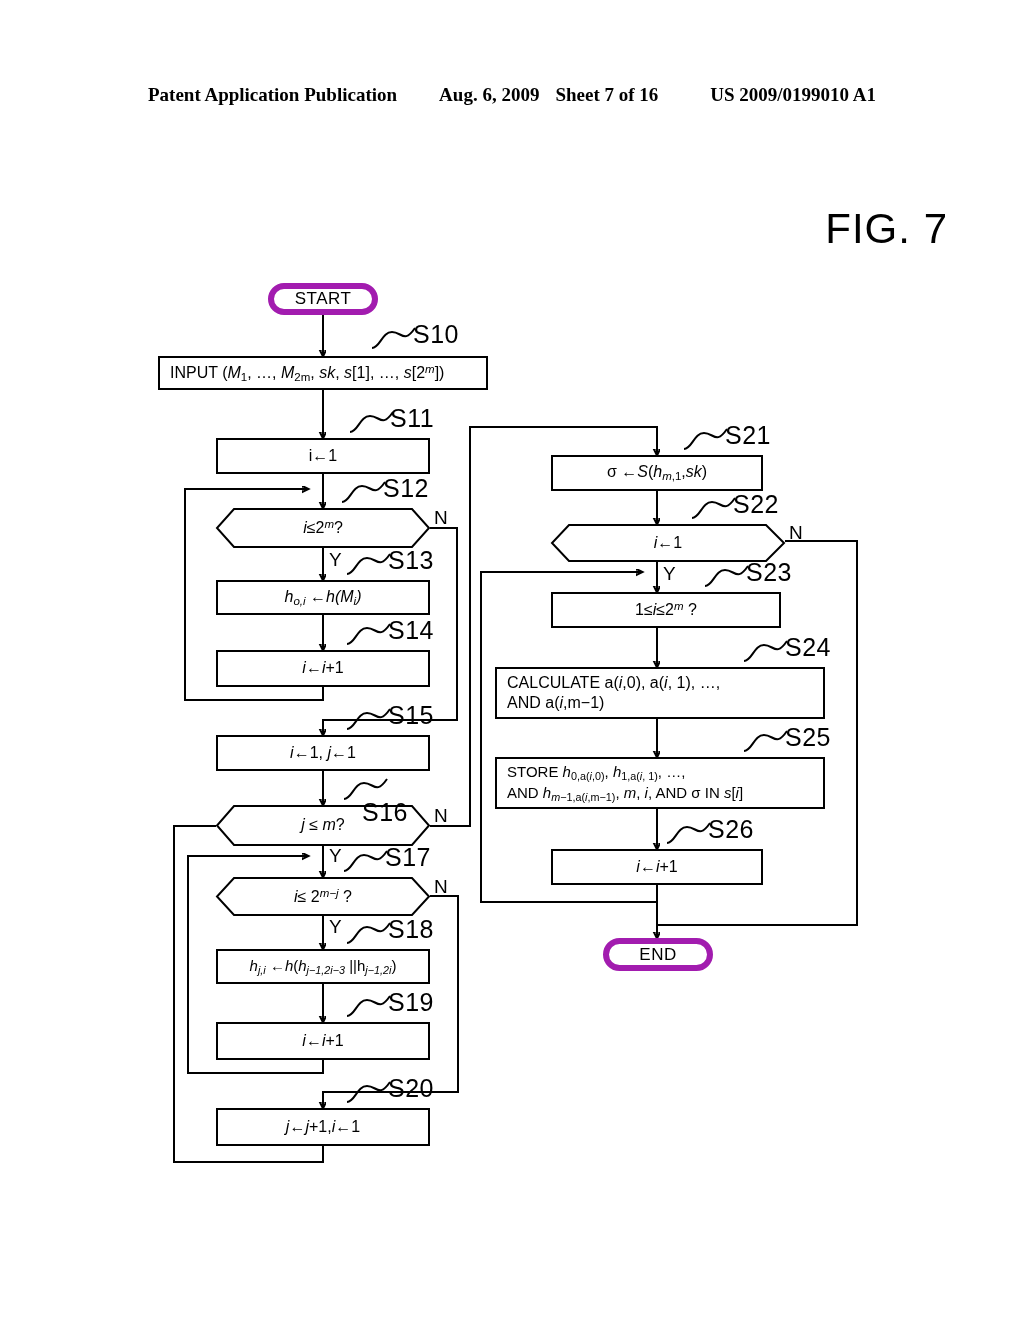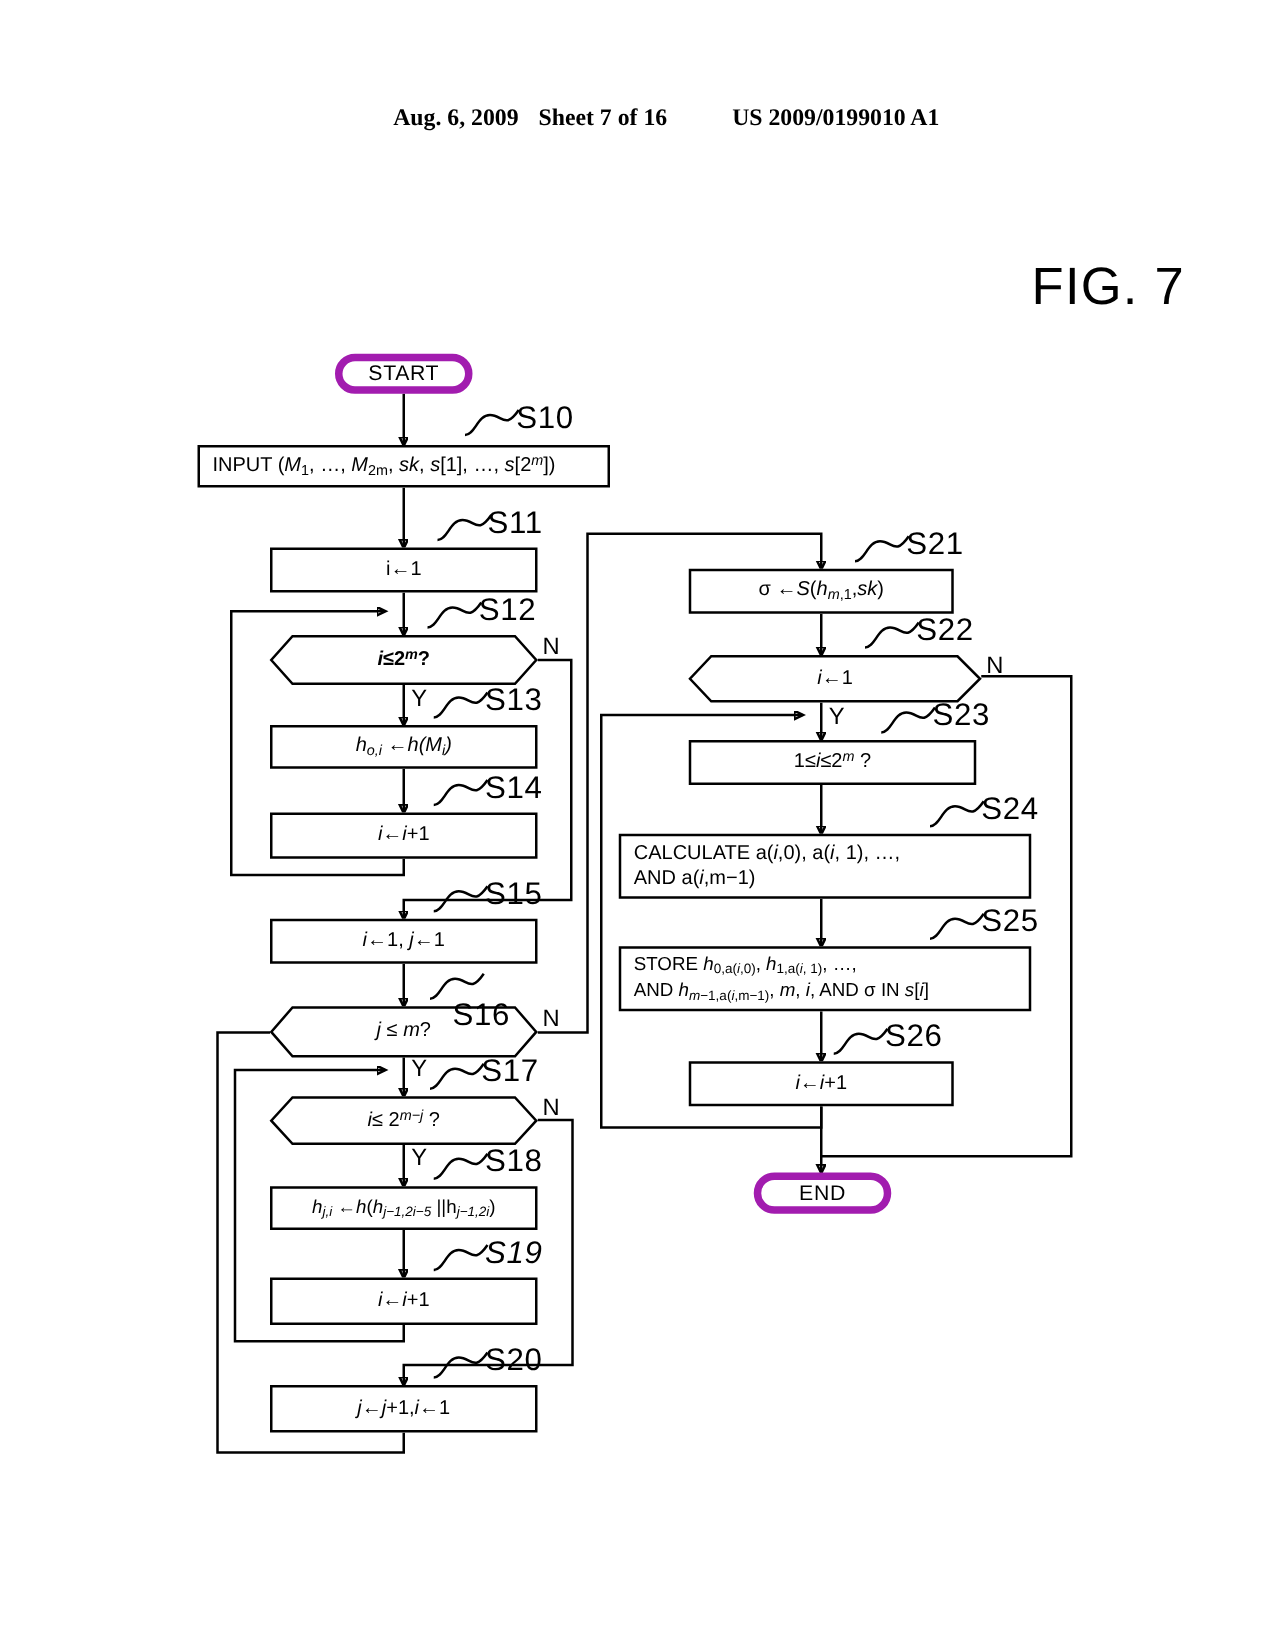--- a/index.html
+++ b/index.html
@@ -128,20 +128,21 @@
 
   
   sub { font-size: 0.72em; vertical-align: -0.25em; }
   sup { font-size: 0.72em; vertical-align: 0.42em; }
   .it { font-style: italic; }
 </style>
 </head>
 <body>
 
 <div id="page-header">
+  <span class="hdr-left">Patent Application Publication</span>
   <span class="hdr-mid">Aug. 6, 2009</span>
   <span class="hdr-sheet">Sheet 7 of 16</span>
   <span class="hdr-right">US 2009/0199010 A1</span>
 </div>
 
 <div id="fig-title">FIG. 7</div>
 
 <svg id="connectors" viewBox="0 0 1024 1320" width="1024" height="1320">
   <defs>
     <marker id="arrow" markerWidth="10" markerHeight="10" refX="6.5" refY="3.4" orient="auto" markerUnits="userSpaceOnUse">
@@ -209,21 +210,21 @@
 <div class="step-label" style="left:413px; top:320px;">S10</div>
 
 <div class="node rect" style="left:216px; top:438px; width:214px; height:36px;">
   <span>i←1</span>
 </div>
 <svg class="callout-curve" style="position:absolute;left:348px;top:408px;width:60px;height:26px;" viewBox="0 0 60 26">
     <path d="M2,24 C10,24 12,8 22,8 C32,8 34,20 45,4"></path>
   </svg>
 <div class="step-label" style="left:390px; top:404px;">S11</div>
 
-<div class="node hex" style="left:216px; top:508px; width:214px; height:40px;font-weight:bold;">
+<div class="node hex" style="left:216px; top:508px; width:214px; height:40px;">
   <svg width="214" height="40" viewBox="0 0 214 40">
       <polygon points="18,1 196,1 213,20 196,39 18,39 1,20" fill="#fff" stroke="#000" stroke-width="2"></polygon>
     </svg>
   <span class="hex-label"><span class="it">i</span>≤2<sup class="it">m</sup>?</span>
 </div>
 <svg class="callout-curve" style="position:absolute;left:340px;top:478px;width:60px;height:26px;" viewBox="0 0 60 26">
     <path d="M2,24 C10,24 12,8 22,8 C32,8 34,20 45,4"></path>
   </svg>
 <div class="step-label" style="left:383px; top:474px;">S12</div>
 <div class="branch" style="left:434px; top:507px;">N</div>
@@ -273,34 +274,34 @@
   <span class="hex-label"><span class="it">i</span>≤ 2<sup class="it">m−j</sup> ?</span>
 </div>
 <svg class="callout-curve" style="position:absolute;left:342px;top:847px;width:60px;height:26px;" viewBox="0 0 60 26">
     <path d="M2,24 C10,24 12,8 22,8 C32,8 34,20 45,4"></path>
   </svg>
 <div class="step-label" style="left:385px; top:843px;">S17</div>
 <div class="branch" style="left:434px; top:876px;">N</div>
 <div class="branch" style="left:329px; top:916px;">Y</div>
 
 <div class="node rect" style="left:216px; top:949px; width:214px; height:35px; font-size:15px;">
-  <span><span class="it">h</span><sub class="it">j,i</sub> ←<span class="it">h</span>(<span class="it">h</span><sub class="it">j−1,2i−5</sub> ||h<sub class="it">j−1,2i</sub>)</span>
+  <span><span class="it">h</span><sub class="it">j,i</sub> ←<span class="it">h</span>(<span class="it">h</span><sub class="it">j−1,2i−3</sub> ||h<sub class="it">j−1,2i</sub>)</span>
 </div>
 <svg class="callout-curve" style="position:absolute;left:345px;top:919px;width:60px;height:26px;" viewBox="0 0 60 26">
     <path d="M2,24 C10,24 12,8 22,8 C32,8 34,20 45,4"></path>
   </svg>
 <div class="step-label" style="left:388px; top:915px;">S18</div>
 
 <div class="node rect" style="left:216px; top:1022px; width:214px; height:38px;">
   <span><span class="it">i</span>←<span class="it">i</span>+1</span>
 </div>
 <svg class="callout-curve" style="position:absolute;left:345px;top:992px;width:60px;height:26px;" viewBox="0 0 60 26">
     <path d="M2,24 C10,24 12,8 22,8 C32,8 34,20 45,4"></path>
   </svg>
-<div class="step-label" style="left:388px; top:988px;font-style:italic;">S19</div>
+<div class="step-label" style="left:388px; top:988px;">S19</div>
 
 <div class="node rect" style="left:216px; top:1108px; width:214px; height:38px;">
   <span><span class="it">j</span>←<span class="it">j</span>+1,<span class="it">i</span>←1</span>
 </div>
 <svg class="callout-curve" style="position:absolute;left:345px;top:1078px;width:60px;height:26px;" viewBox="0 0 60 26">
     <path d="M2,24 C10,24 12,8 22,8 C32,8 34,20 45,4"></path>
   </svg>
 <div class="step-label" style="left:388px; top:1074px;">S20</div>
 
 <div class="node rect" style="left:551px; top:455px; width:212px; height:36px;">

